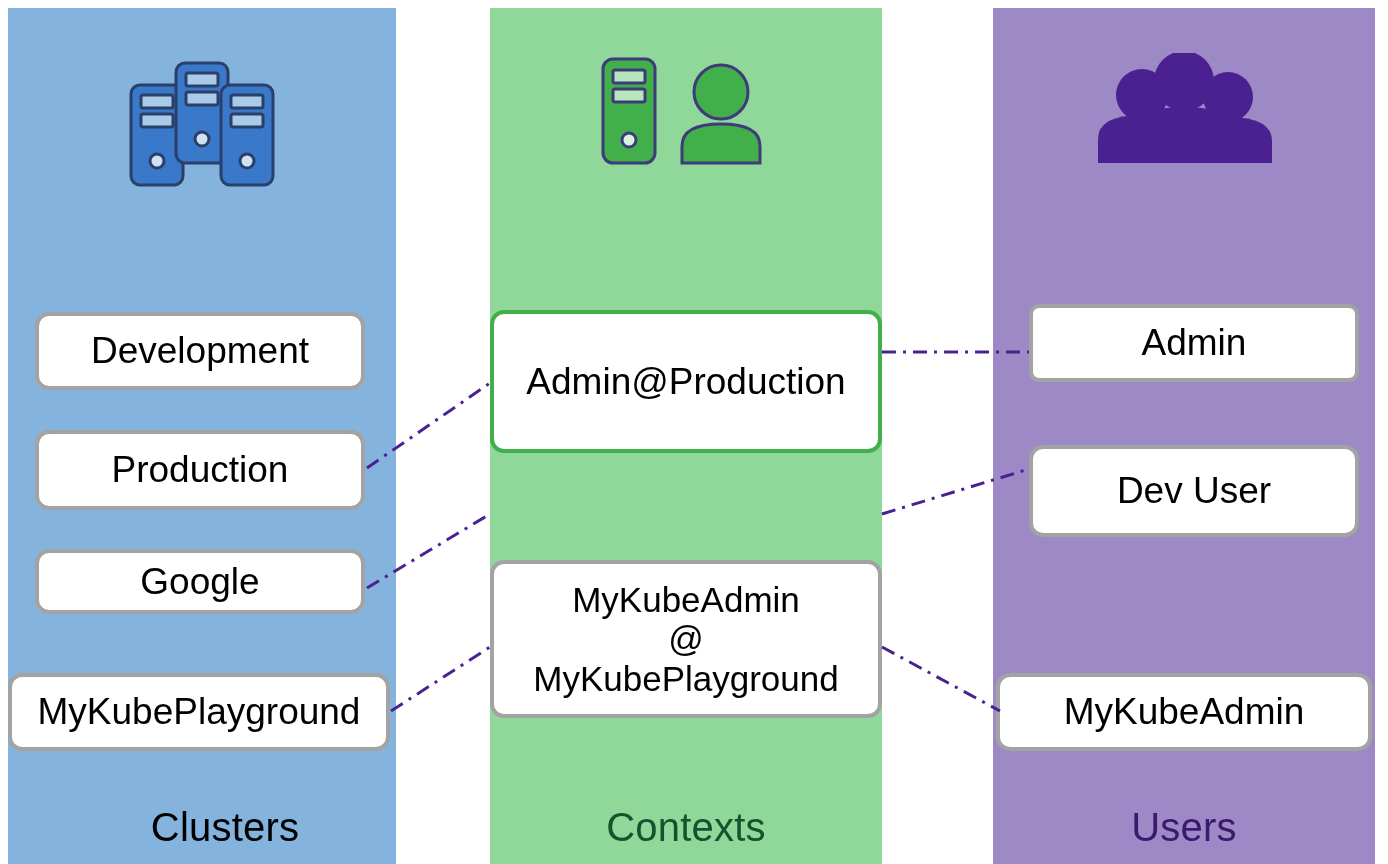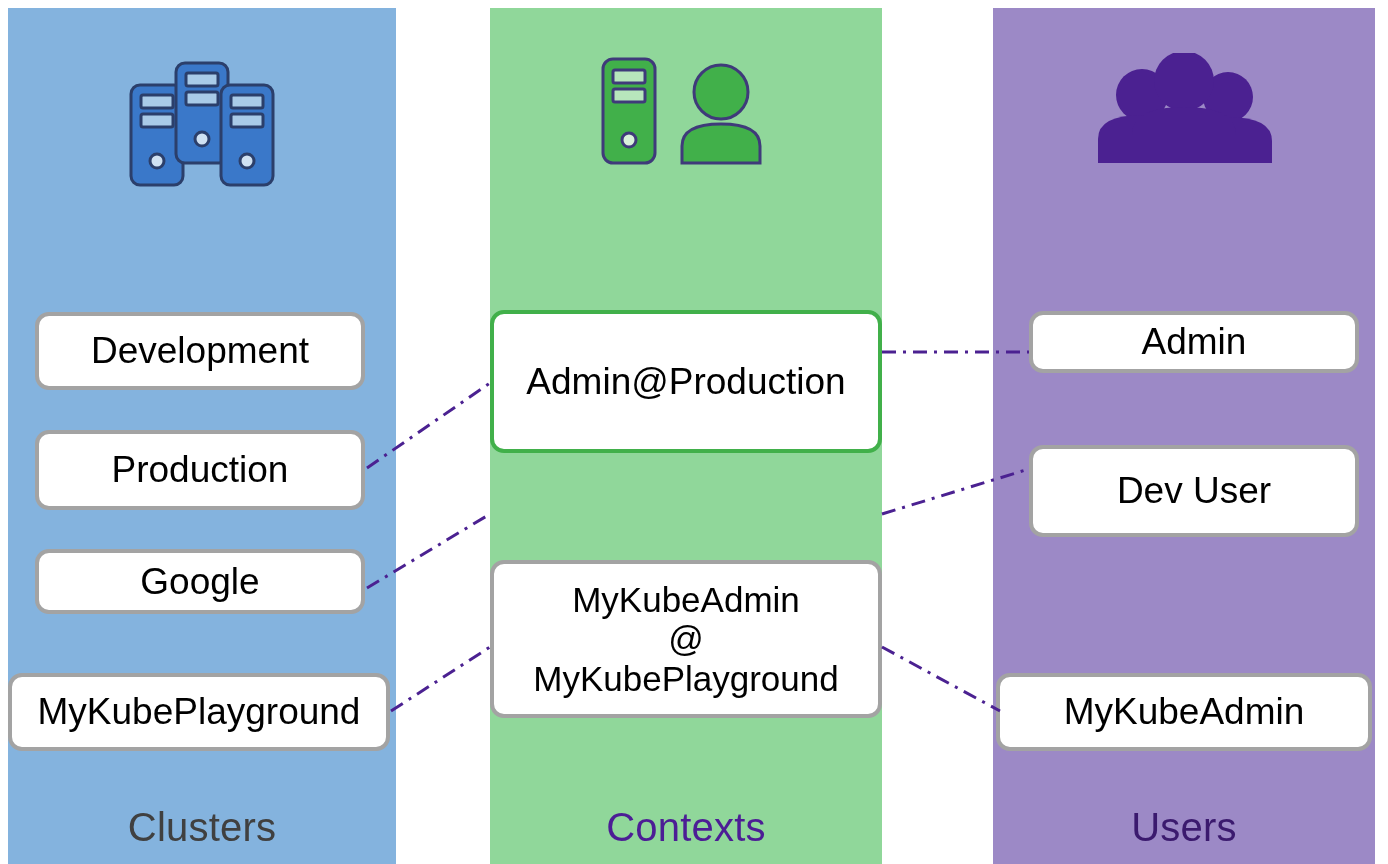--- a/index.html
+++ b/index.html
@@ -79,39 +79,39 @@
   }
   #box-dev-google {
     left: 490px; width: 392px; top: 477px; height: 74px; font-size: 37px;
   }
   #box-mykubeadmin-ctx {
     left: 490px; width: 392px; top: 560px; height: 158px; font-size: 35px;
   }
 
   
   .us-box { left: 1029px; width: 330px; font-size: 37px; }
-  #box-admin      { top: 311px; height: 62px; }
+  #box-admin      { top: 304px; height: 78px; border-radius: 10px; }
   #box-dev-user   { top: 445px; height: 92px; }
   #box-prod-user  { top: 550px; height: 78px; }
   #box-mykubeadmin-user {
     left: 996px; width: 376px; top: 673px; height: 78px; font-size: 37px;
   }
 
   
   .caption {
     position: absolute;
     bottom: 14px;
     left: 0;
     width: 100%;
     text-align: center;
     font-size: 40px;
     letter-spacing: 0.2px;
   }
-  #caption-clusters { color: #404040; }
-  #caption-contexts { color: #4c1d95; margin-top: 20px; }
+  #caption-clusters { color: #000000; padding-left: 23px; }
+  #caption-contexts { color: #14532d; margin-top: 20px; }
   #caption-users    { color: #3b1a6e; }
 
   
   #connectors {
     position: absolute;
     left: 0; top: 0;
     width: 1388px; height: 864px;
     z-index: 9;
     pointer-events: none;
   }

